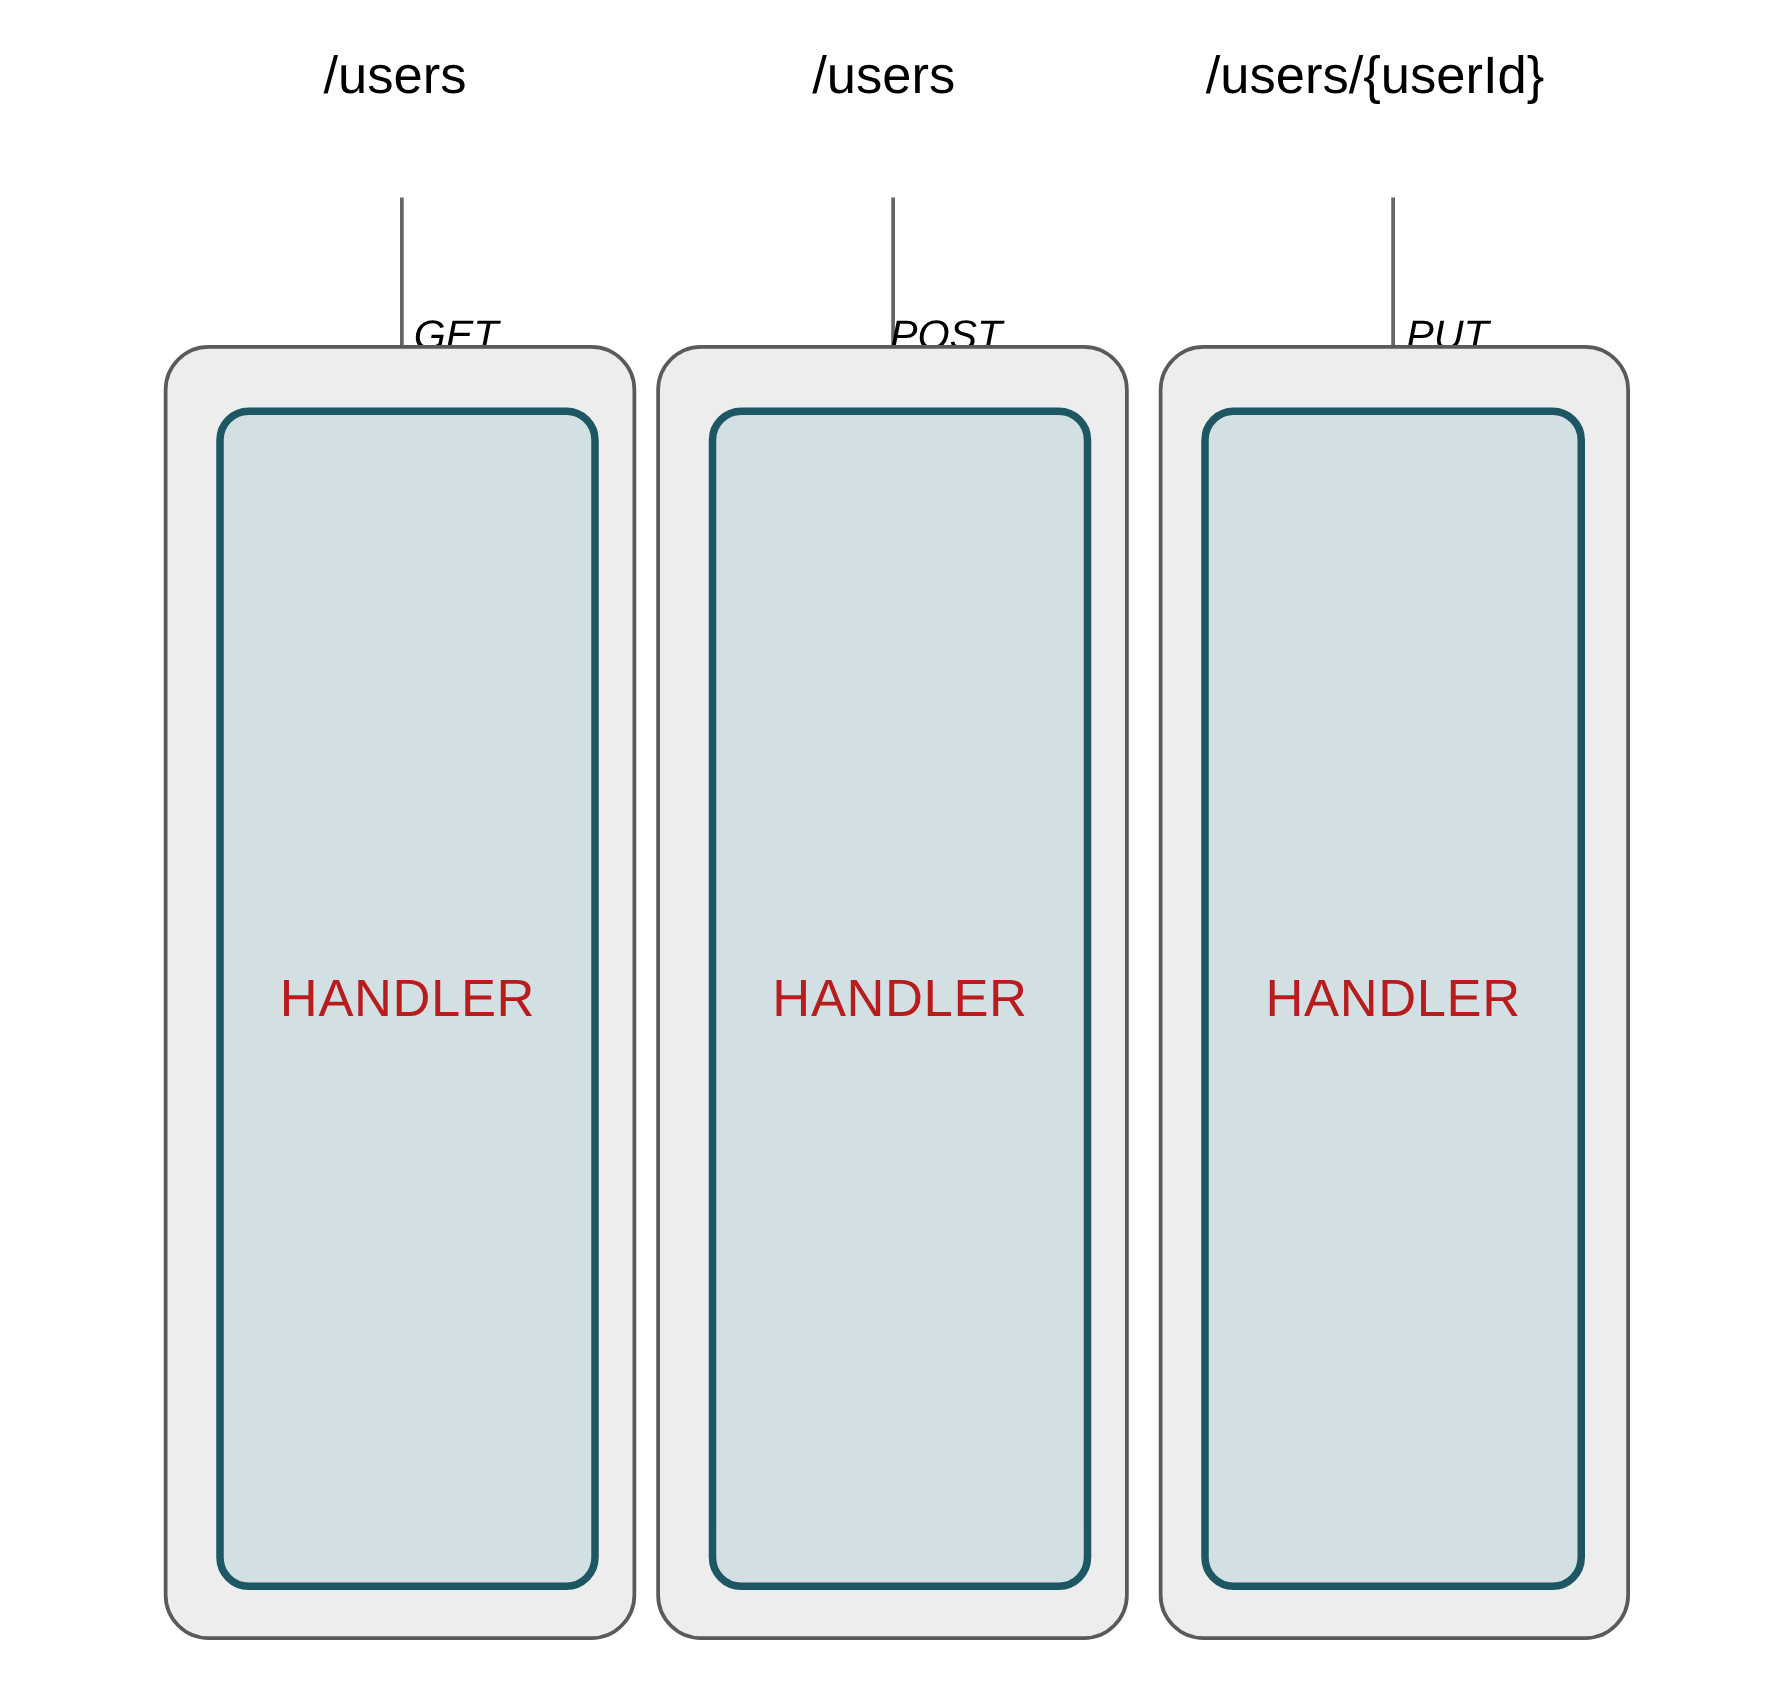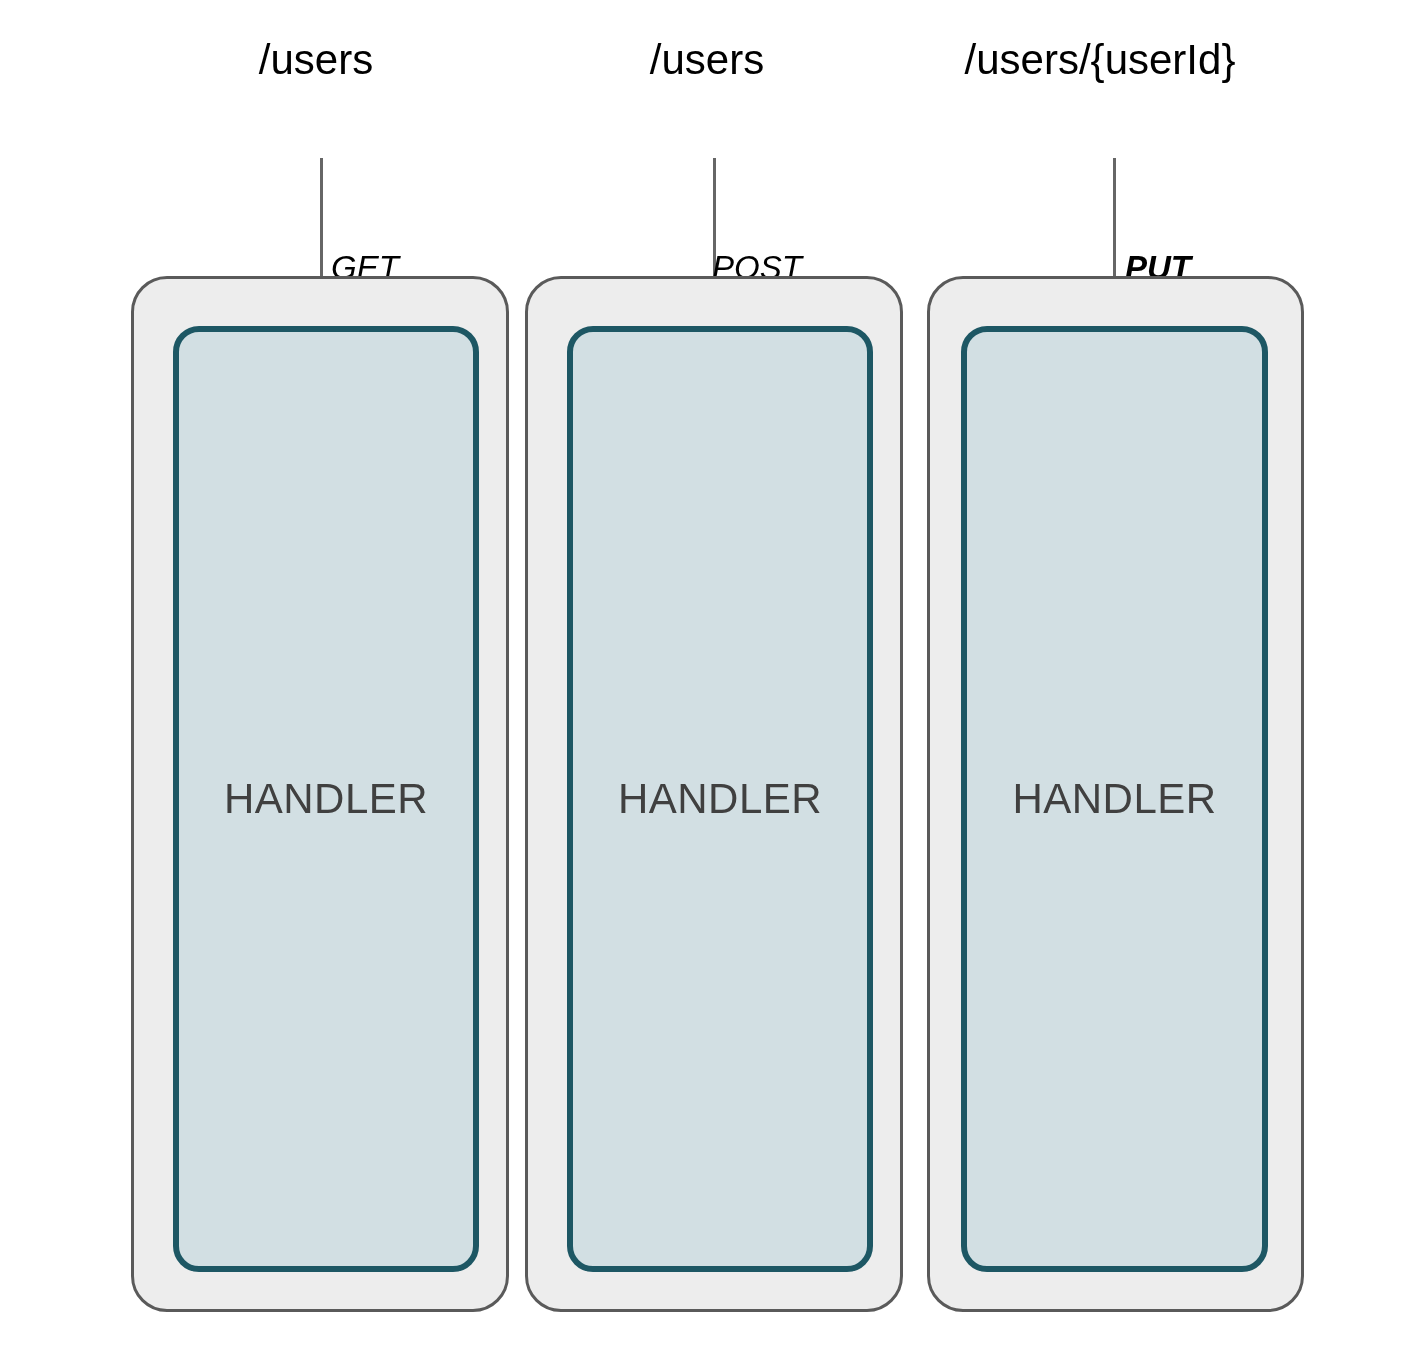--- a/index.html
+++ b/index.html
@@ -93,41 +93,41 @@
     top: 0;
     left: 0;
     width: 100%;
     height: 100%;
     display: flex;
     align-items: center;
     justify-content: center;
     font-family: "Liberation Sans", sans-serif;
     font-size: 42px;
     font-weight: 400;
-    color: #404040;
+    color: #b91c1c;
     letter-spacing: 0.5px;
     white-space: nowrap;
   }
 
   
   #group-0 { left: 0px;   width: 640px; }
   #group-1 { left: 391px; width: 640px; }
   #group-2 { left: 788px; width: 640px; }
 
   #group-0 .path-label    { left: -4px; }
   #group-1 .path-label    { left: -4px; }
   #group-2 .path-label    { left: -8px; }
 
   #group-0 .connector-line { left: 320px; }
   #group-1 .connector-line { left: 322px; }
   #group-2 .connector-line { left: 325px; }
 
   #group-0 .method-label { left: 331px; }
   #group-1 .method-label { left: 321px; }
-  #group-2 .method-label { left: 337px; font-weight: bold; }
+  #group-2 .method-label { left: 337px; }
 
   #group-0 .outer-box { left: 131px; width: 378px; }
   #group-1 .outer-box { left: 134px; width: 378px; }
   #group-2 .outer-box { left: 139px; width: 377px; }
 
   #group-0 .inner-box { left: 173px; width: 306px; }
   #group-1 .inner-box { left: 176px; width: 306px; }
   #group-2 .inner-box { left: 173px; width: 307px; }
 </style>
 </head>

